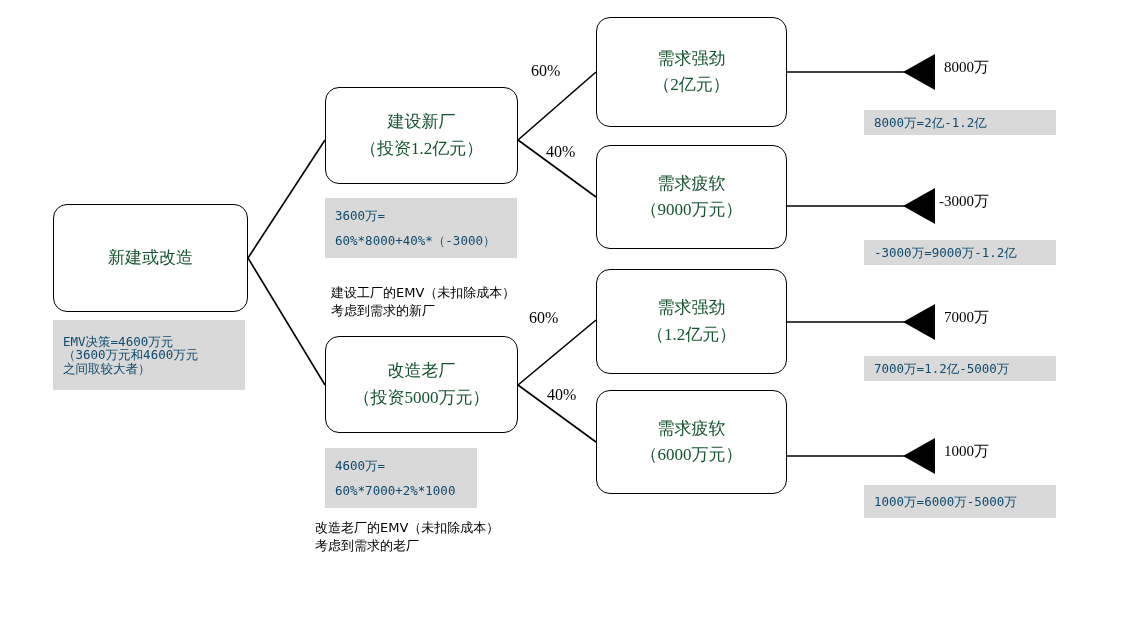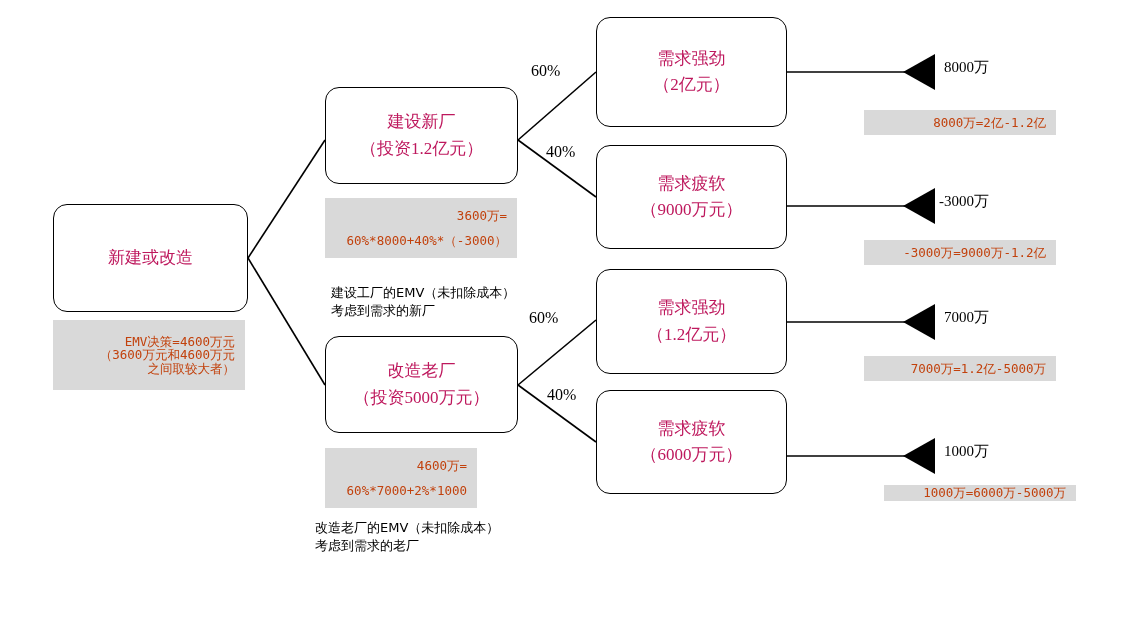--- a/index.html
+++ b/index.html
@@ -31,37 +31,36 @@
     border: 1px solid #000000;
     border-radius: 14px;
     background: #ffffff;
     display: flex;
     flex-direction: column;
     align-items: center;
     justify-content: center;
     text-align: center;
     font-size: 17px;
     line-height: 1.55;
-    color: #be185d;
+    color: #14532d;
   }
   .node .ln2 { letter-spacing: 0px; }
 
   .graybox {
     position: absolute;
     box-sizing: border-box;
     background: #d9d9d9;
-    color: #c2410c;
+    color: #0c4a6e;
     font-family: "DejaVu Sans Mono", "Liberation Mono", monospace;
     font-size: 12.5px;
     line-height: 1.05;
     display: flex;
     flex-direction: column;
     justify-content: center;
     padding: 4px 10px;
-    text-align: right;
   }
   .graybox .row { white-space: nowrap; }
   .graybox.two .row + .row { margin-top: 12px; }
 
   .caption {
     position: absolute;
     color: #000000;
     font-family: "DejaVu Sans", "Liberation Sans", sans-serif;
     font-size: 13px;
     line-height: 1.35;
@@ -185,17 +184,17 @@
   </div>
 
   <div class="graybox" style="left:864px; top:240px; width:192px; height:25px;">
     <div class="row">-3000万=9000万-1.2亿</div>
   </div>
 
   <div class="graybox" style="left:864px; top:356px; width:192px; height:25px;">
     <div class="row">7000万=1.2亿-5000万</div>
   </div>
 
-  <div class="graybox" style="left:864px; top:485px; width:192px; height:16px;margin-left:20px;">
+  <div class="graybox" style="left:864px; top:485px; width:192px; height:33px;">
     <div class="row">1000万=6000万-5000万</div>
   </div>
 
 </div>
 
 </body></html>

